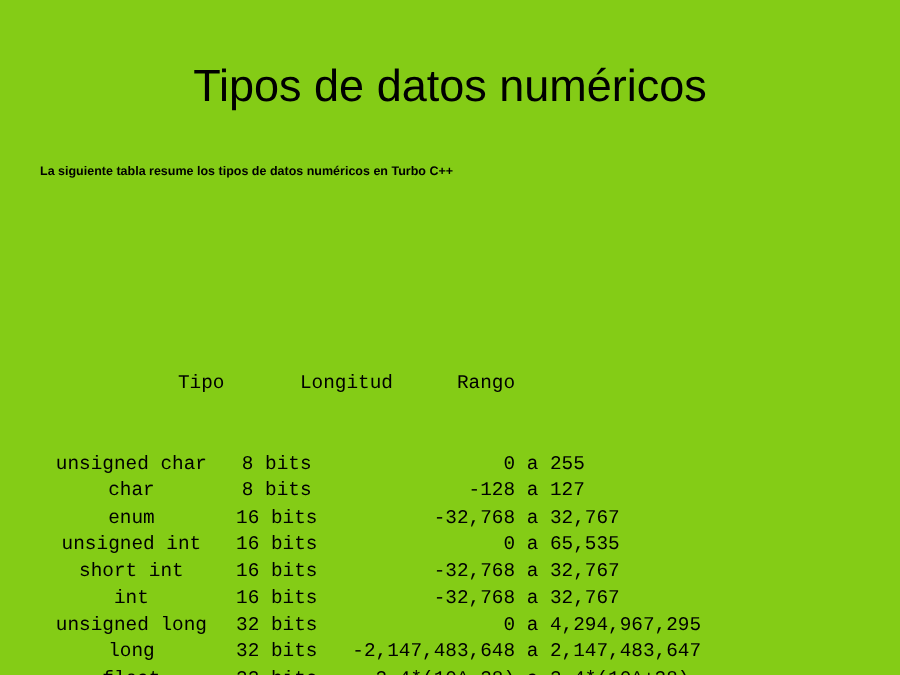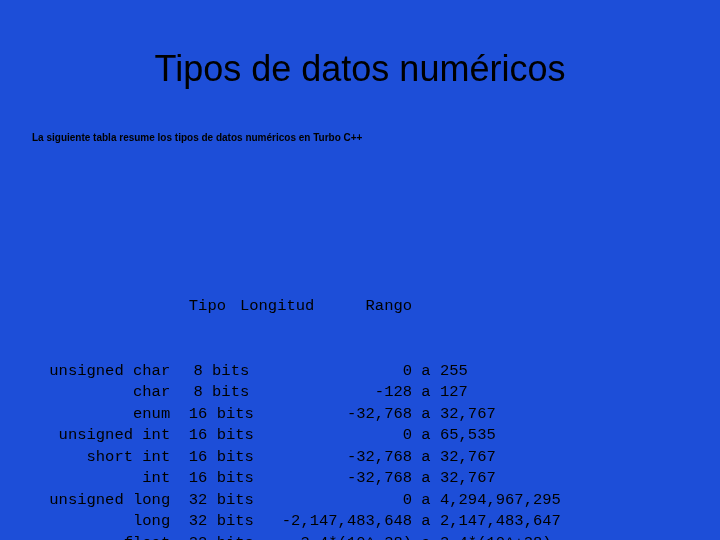--- a/index.html
+++ b/index.html
@@ -13,21 +13,21 @@
     position: relative;
     overflow: hidden;
     font-family: "Liberation Sans", sans-serif;
     color: #000000;
     -webkit-font-smoothing: none;
   }
 
   .slide {
     position: absolute;
     inset: 0;
-    background: #1d4ed8;
+    background: #84cc16;
   }
 
   
   .slide-title {
     position: absolute;
     left: 0;
     top: 48px;
     width: 720px;
     text-align: center;
     font-family: "Liberation Sans", sans-serif;
@@ -67,21 +67,21 @@
   .trow {
     display: block;
     height: 21.5px;
     white-space: pre;
   }
 
   
   .c-tipo {
     display: inline-block;
     width: 14ch;
-    text-align: right;
+    text-align: center;
     white-space: pre;
   }
   .c-longitud {
     display: inline-block;
     width: 11ch;
     text-align: center;
     white-space: pre;
   }
   .c-low {
     display: inline-block;

